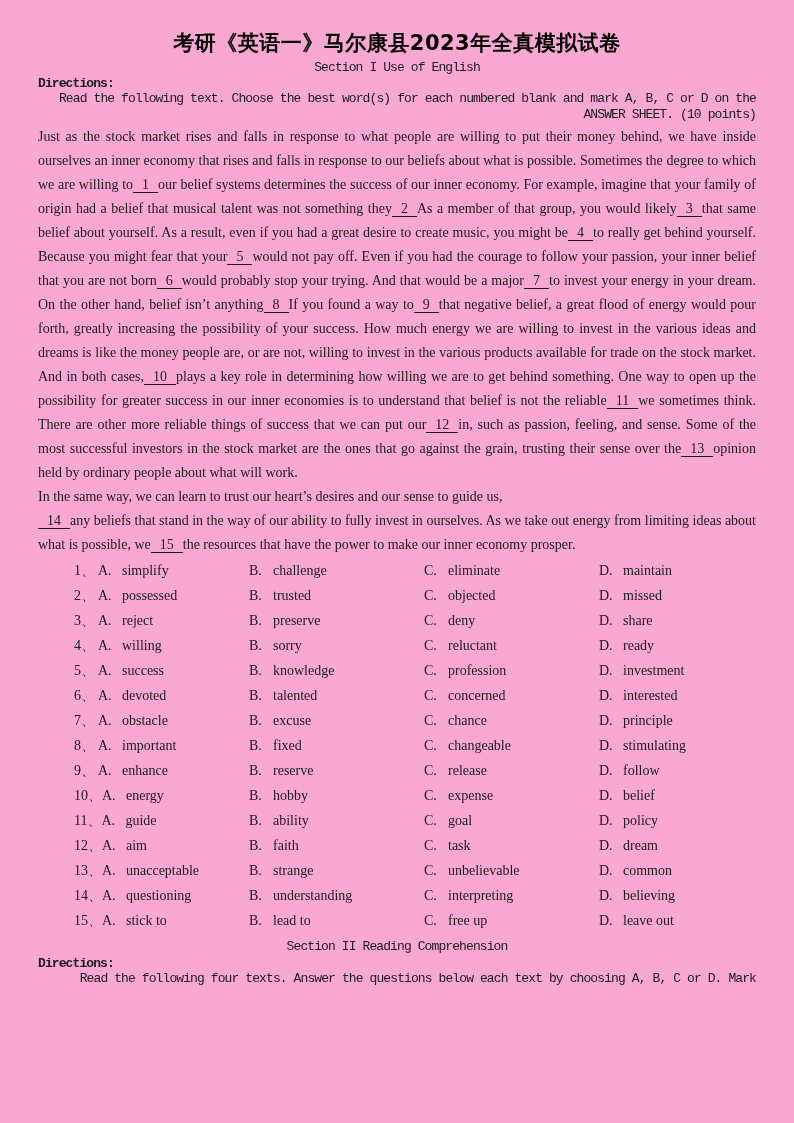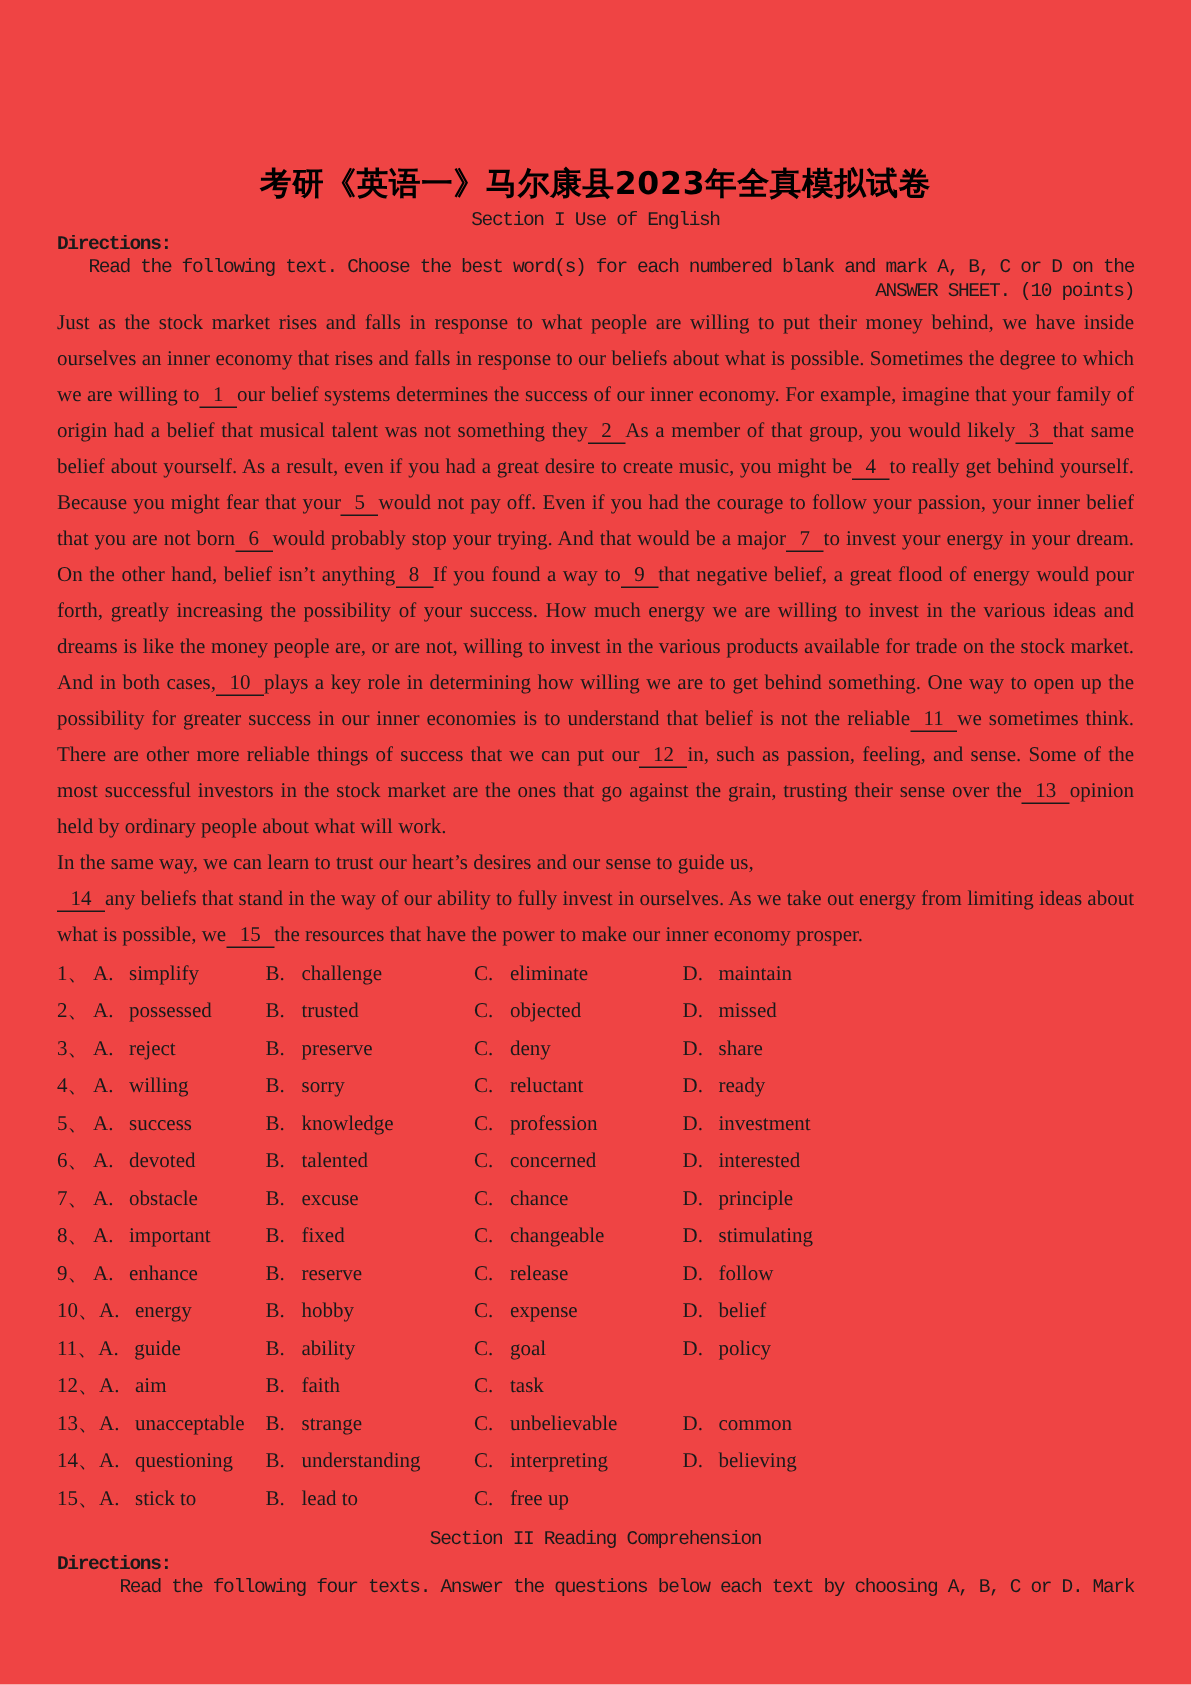--- a/index.html
+++ b/index.html
@@ -1,22 +1,22 @@
 <!DOCTYPE html>
 <html><head>
 <meta charset="utf-8">
 <style>
   html, body { margin: 0; padding: 0; background: #ffffff; }
   .page {
     position: relative;
     width: 794px;
     height: 1123px;
     box-sizing: border-box;
-    padding: 110px 38px 0 38px;
-    background: #ef4444;
+    padding: 31px 38px 0 38px;
+    background: #f9a8d4;
     color: #1a1a1a;
     font-family: "Liberation Serif", serif;
     overflow: hidden;
   }
   .doc-title {
     margin: 0;
     text-align: center;
     font-family: "DejaVu Sans", sans-serif;
     font-weight: bold;
     font-size: 21px;
@@ -50,21 +50,21 @@
     white-space: nowrap;
   }
   .options { margin-top: 1px; }
   .opt-row {
     display: flex;
     align-items: baseline;
     height: 25px;
     font-size: 14px;
     line-height: 25px;
   }
-  .opt-cell { display: inline-block; white-space: nowrap; }
+  .opt-cell { display: inline-block; white-space: nowrap; margin-left: 36px; }
   .opt-cell.c1, .opt-cell.c2, .opt-cell.c3 { width: 139px; }
   .opt-cell.c4 { flex: 1; }
   .opt-num { display: inline-block; min-width: 24px; }
   .opt-letter { display: inline-block; width: 24px; }
   .section2-heading { margin-top: 6px; }
   .bottom-block { margin-top: 1px; }
 </style>
 </head>
 <body>
 
@@ -148,37 +148,39 @@
       <div class="opt-row">
         <span class="opt-cell c1"><span class="opt-num">11、</span><span class="opt-letter">A.</span><span>guide</span></span>
         <span class="opt-cell c2"><span class="opt-letter">B.</span><span>ability</span></span>
         <span class="opt-cell c3"><span class="opt-letter">C.</span><span>goal</span></span>
         <span class="opt-cell c4"><span class="opt-letter">D.</span><span>policy</span></span>
       </div>
       <div class="opt-row">
         <span class="opt-cell c1"><span class="opt-num">12、</span><span class="opt-letter">A.</span><span>aim</span></span>
         <span class="opt-cell c2"><span class="opt-letter">B.</span><span>faith</span></span>
         <span class="opt-cell c3"><span class="opt-letter">C.</span><span>task</span></span>
+        <span class="opt-cell c4"><span class="opt-letter">D.</span><span>dream</span></span>
       </div>
       <div class="opt-row">
         <span class="opt-cell c1"><span class="opt-num">13、</span><span class="opt-letter">A.</span><span>unacceptable</span></span>
         <span class="opt-cell c2"><span class="opt-letter">B.</span><span>strange</span></span>
         <span class="opt-cell c3"><span class="opt-letter">C.</span><span>unbelievable</span></span>
         <span class="opt-cell c4"><span class="opt-letter">D.</span><span>common</span></span>
       </div>
       <div class="opt-row">
         <span class="opt-cell c1"><span class="opt-num">14、</span><span class="opt-letter">A.</span><span>questioning</span></span>
         <span class="opt-cell c2"><span class="opt-letter">B.</span><span>understanding</span></span>
         <span class="opt-cell c3"><span class="opt-letter">C.</span><span>interpreting</span></span>
         <span class="opt-cell c4"><span class="opt-letter">D.</span><span>believing</span></span>
       </div>
       <div class="opt-row">
         <span class="opt-cell c1"><span class="opt-num">15、</span><span class="opt-letter">A.</span><span>stick to</span></span>
         <span class="opt-cell c2"><span class="opt-letter">B.</span><span>lead to</span></span>
         <span class="opt-cell c3"><span class="opt-letter">C.</span><span>free up</span></span>
+        <span class="opt-cell c4"><span class="opt-letter">D.</span><span>leave out</span></span>
       </div>
     </div>
 
   <div class="mono section-heading section2-heading">Section II Reading Comprehension</div>
 
   <div class="bottom-block">
     <div class="mono label-bold">Directions:</div>
     <div class="mono directions-text">Read the following four texts. Answer the questions below each text by choosing A, B, C or D. Mark</div>
   </div>
 

